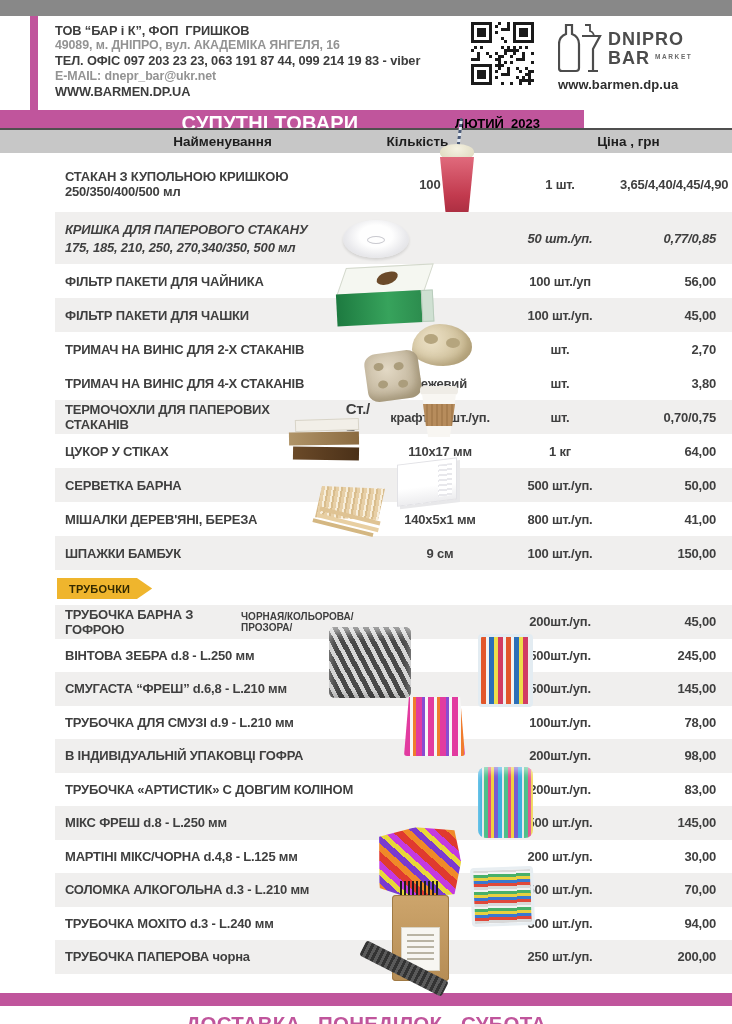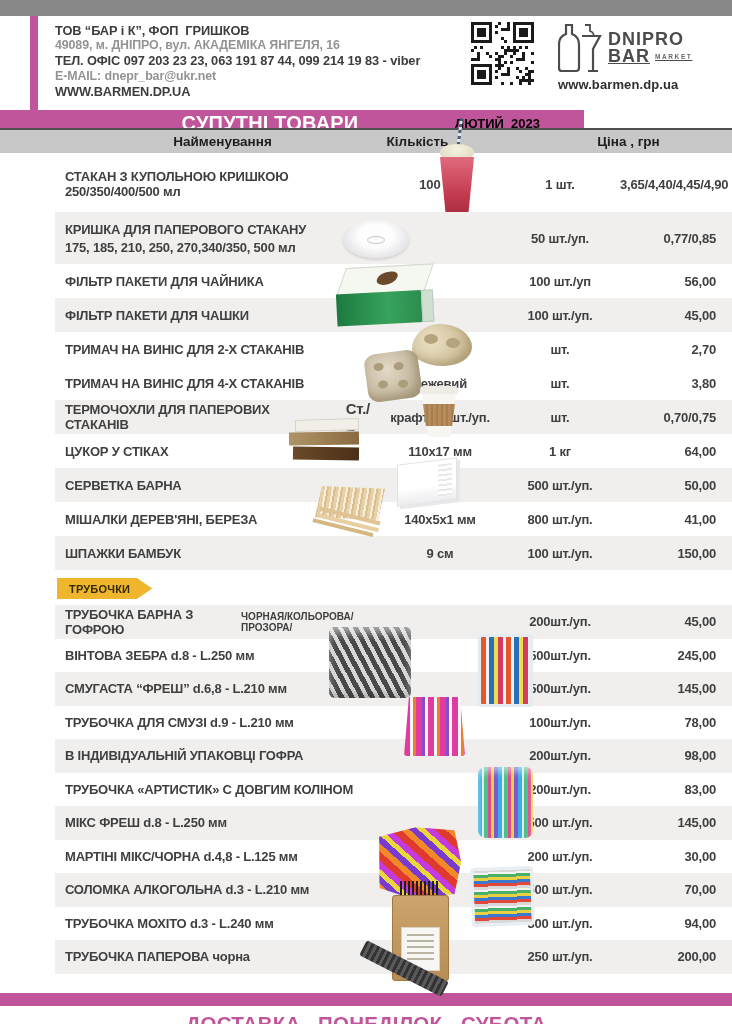--- a/index.html
+++ b/index.html
@@ -19,42 +19,42 @@
   .left-strip{position:absolute;left:30px;top:0;width:8px;height:96px;background:var(--pink);}
   .company{position:absolute;left:55px;top:7px;line-height:15.2px;font-weight:bold;letter-spacing:-0.1px;}
   .company .ln{font-size:12.8px;color:var(--dark);white-space:pre;}
   .company .ln.gray{color:var(--gray);font-size:12.4px;}
   .qr{position:absolute;left:471px;top:6px;width:63px;height:63px;}
   .logo{position:absolute;left:558px;top:6px;width:150px;}
   .logo-row{display:flex;align-items:flex-start;}
   .logo-glyphs{width:46px;height:52px;flex:none;}
   .logo-words{margin-left:4px;margin-top:9px;color:#4c4c4c;}
   .logo-line1{font-size:18px;font-weight:bold;letter-spacing:1px;line-height:17px;}
-  .logo-line2{font-size:18px;font-weight:bold;letter-spacing:1px;line-height:15px;display:flex;text-decoration:underline;}
+  .logo-line2{font-size:18px;font-weight:bold;letter-spacing:1px;line-height:15px;display:flex;align-items:flex-end;}
   .logo-tag{font-size:6.5px;letter-spacing:1.6px;font-weight:bold;color:#6a6a6a;margin-left:5px;margin-bottom:2px;}
   .logo-site{font-size:13px;font-weight:bold;color:#2e2e2e;margin-top:3px;letter-spacing:0.1px;}
 
   
   .title-bar{position:absolute;left:0;top:94px;width:584px;height:27px;background:var(--pink);}
   .title-bar .ttl{position:absolute;left:270px;top:50%;transform:translate(-50%,-52%);color:#fff;font-size:20px;font-weight:bold;letter-spacing:0.2px;white-space:pre;}
   .title-bar .period{position:absolute;right:44px;top:50%;transform:translateY(-52%);color:#000000;font-size:13px;font-weight:bold;white-space:pre;}
   .thead{position:absolute;left:0;top:112px;width:732px;height:25px;background:var(--bargray);border-top:2px solid #4f4f4f;display:flex;align-items:center;color:#1e1e1e;font-weight:bold;font-size:13.5px;}
   .thead .h-name{width:405px;text-align:center;padding-left:40px;}
   .thead .h-qty{width:215px;text-align:center;margin-left:-95px;}
   .thead .h-price{flex:1;text-align:center;}
 
   
   .rows{position:absolute;left:55px;width:677px;}
   #section1{top:140px;}
   #section2{top:589px;}
   .row{display:flex;align-items:center;min-height:34px;background:#fff;}
   #section2 .row{min-height:33.5px;}
   .row.shaded{background:var(--shade);}
   #section1 .row:nth-child(1){min-height:56px;}
-  .row.two{min-height:52px;}
+  .row.two{min-height:52px;font-style:italic;}
   .cell{font-weight:bold;color:#3f3f3f;font-size:13px;letter-spacing:-0.2px;}
   .cell.name{flex:1;padding-left:10px;min-width:0;}
   .nline{display:flex;align-items:center;}
   .note{font-size:10px;margin-left:14px;letter-spacing:0;}
   .sfx{font-size:15px;margin-left:14px;}
   .nm2{margin-top:3px;}
   .cell.spec{width:120px;text-align:center;flex:none;}
   .cell.qty{width:120px;text-align:center;flex:none;}
   .cell.price{width:112px;text-align:right;padding-right:16px;flex:none;}
 

